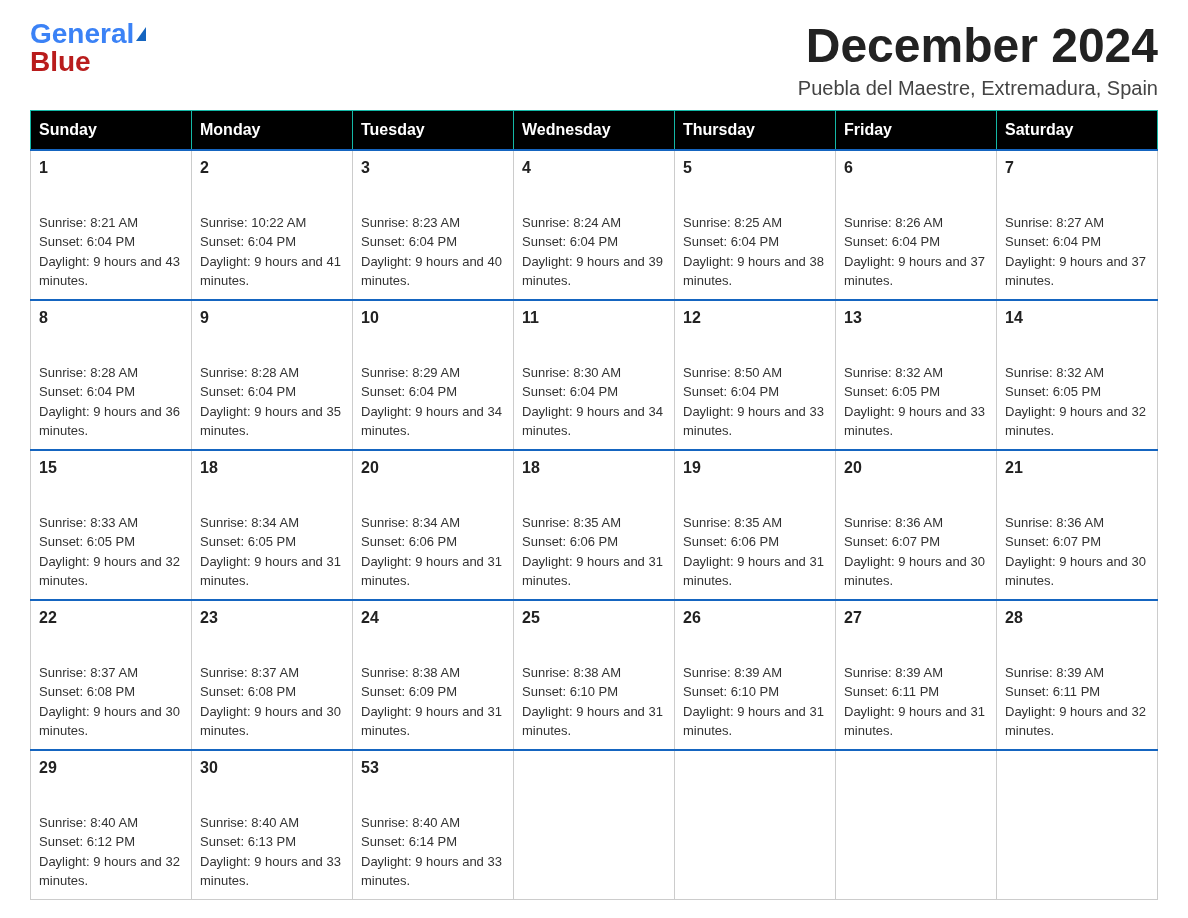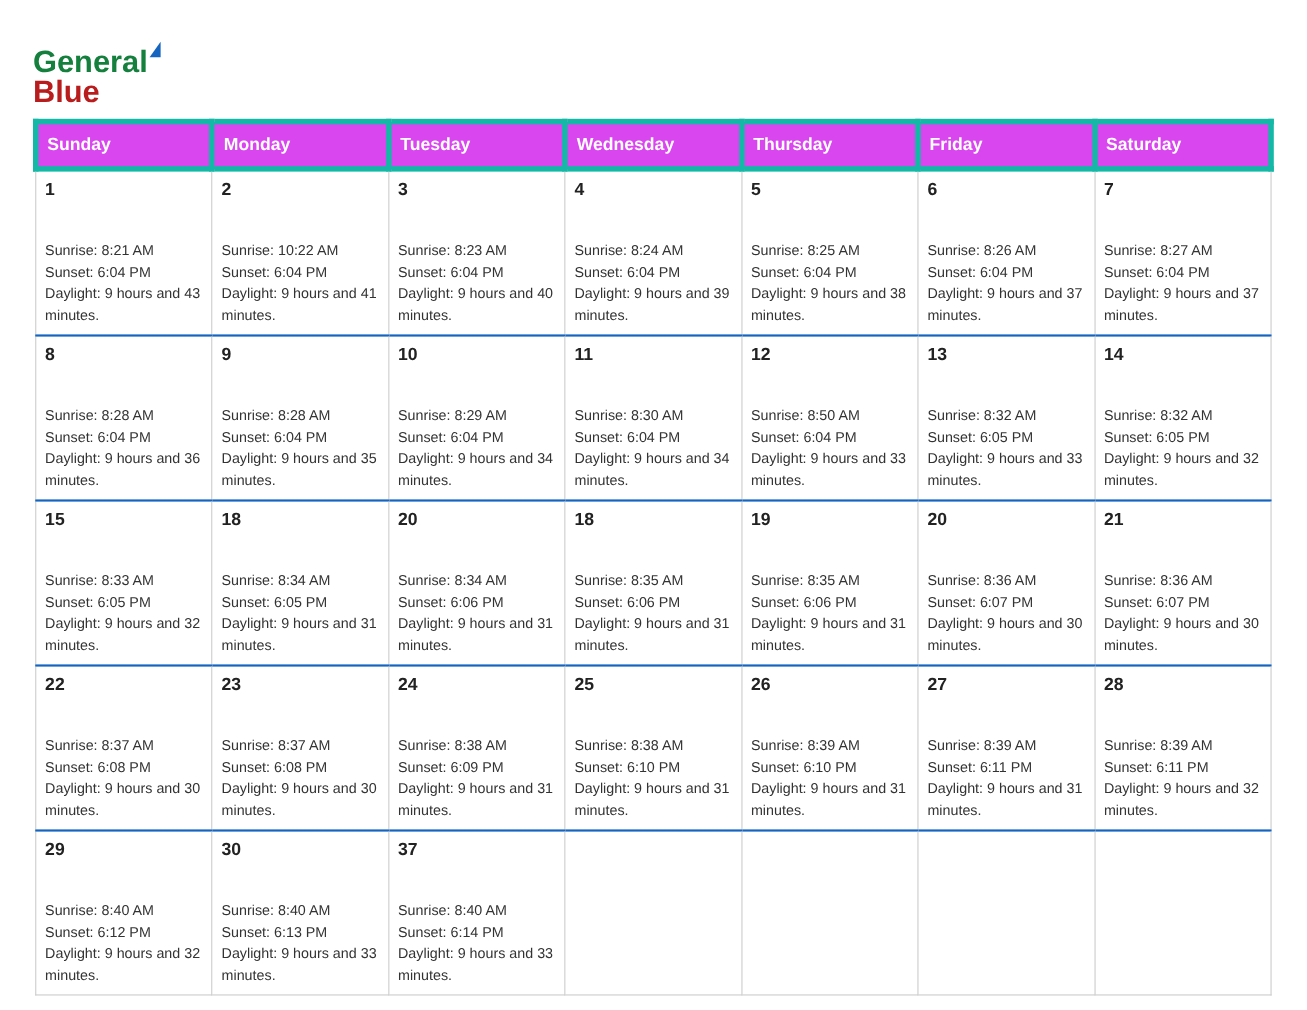--- a/index.html
+++ b/index.html
@@ -17,23 +17,22 @@
       margin-bottom: 10px;
     }
     .logo {
       display: flex;
       flex-direction: column;
       align-items: flex-start;
     }
     .logo-text-general {
       font-size: 28px;
       font-weight: bold;
-      color: #15803d;
+      color: #3b82f6;
       line-height: 1;
-      margin-top: 22px;
     }
     .logo-text-blue {
       font-size: 28px;
       font-weight: bold;
       color: #b91c1c;
       line-height: 1;
       text-align: right;
     }
     .logo-triangle {
       display: inline-block;
@@ -57,27 +56,27 @@
       font-size: 20px;
       color: #444;
       margin-top: 4px;
     }
     .calendar {
       width: 100%;
       border-collapse: collapse;
       margin-top: 10px;
     }
     .calendar thead tr th {
-      background-color: #d946ef;
+      background-color: #000000;
       color: #fff;
       padding: 10px 8px;
       font-size: 16px;
       font-weight: bold;
       text-align: left;
-      border: 5px solid #14b8a6;
+      border: 1px solid #14b8a6;
     }
     .calendar tbody tr td {
       vertical-align: top;
       padding: 8px 8px;
       border: 1px solid #ccc;
       border-top: 2px solid #1565c0;
       font-size: 13px;
       color: #333;
       width: 14.28%;
       min-height: 90px;
@@ -111,20 +110,22 @@
   <div class="logo">
     <div class="logo-line1">
       <span class="logo-text-general">General</span>
       <span class="logo-triangle"></span>
     </div>
     <div>
       <span class="logo-text-blue">Blue</span>
     </div>
   </div>
   <div class="title-block">
+    <div class="page-title">December 2024</div>
+    <div class="subtitle">Puebla del Maestre, Extremadura, Spain</div>
   </div>
 </div>
 
 <table class="calendar">
   <thead>
     <tr>
     <th>Sunday</th>
         <th>Monday</th>
         <th>Tuesday</th>
         <th>Wednesday</th>
@@ -377,21 +378,21 @@
         </td>
         <td>
           <span class="day-number">30</span>
           <div class="day-info">
             <span>Sunrise: 8:40 AM</span><br>
             <span>Sunset: 6:13 PM</span><br>
             <span>Daylight: 9 hours and 33 minutes.</span>
           </div>
         </td>
         <td>
-          <span class="day-number">37</span>
+          <span class="day-number">53</span>
           <div class="day-info">
             <span>Sunrise: 8:40 AM</span><br>
             <span>Sunset: 6:14 PM</span><br>
             <span>Daylight: 9 hours and 33 minutes.</span>
           </div>
         </td>
         <td class="empty-cell"></td>
         <td class="empty-cell"></td>
         <td class="empty-cell"></td>
         <td class="empty-cell"></td>

